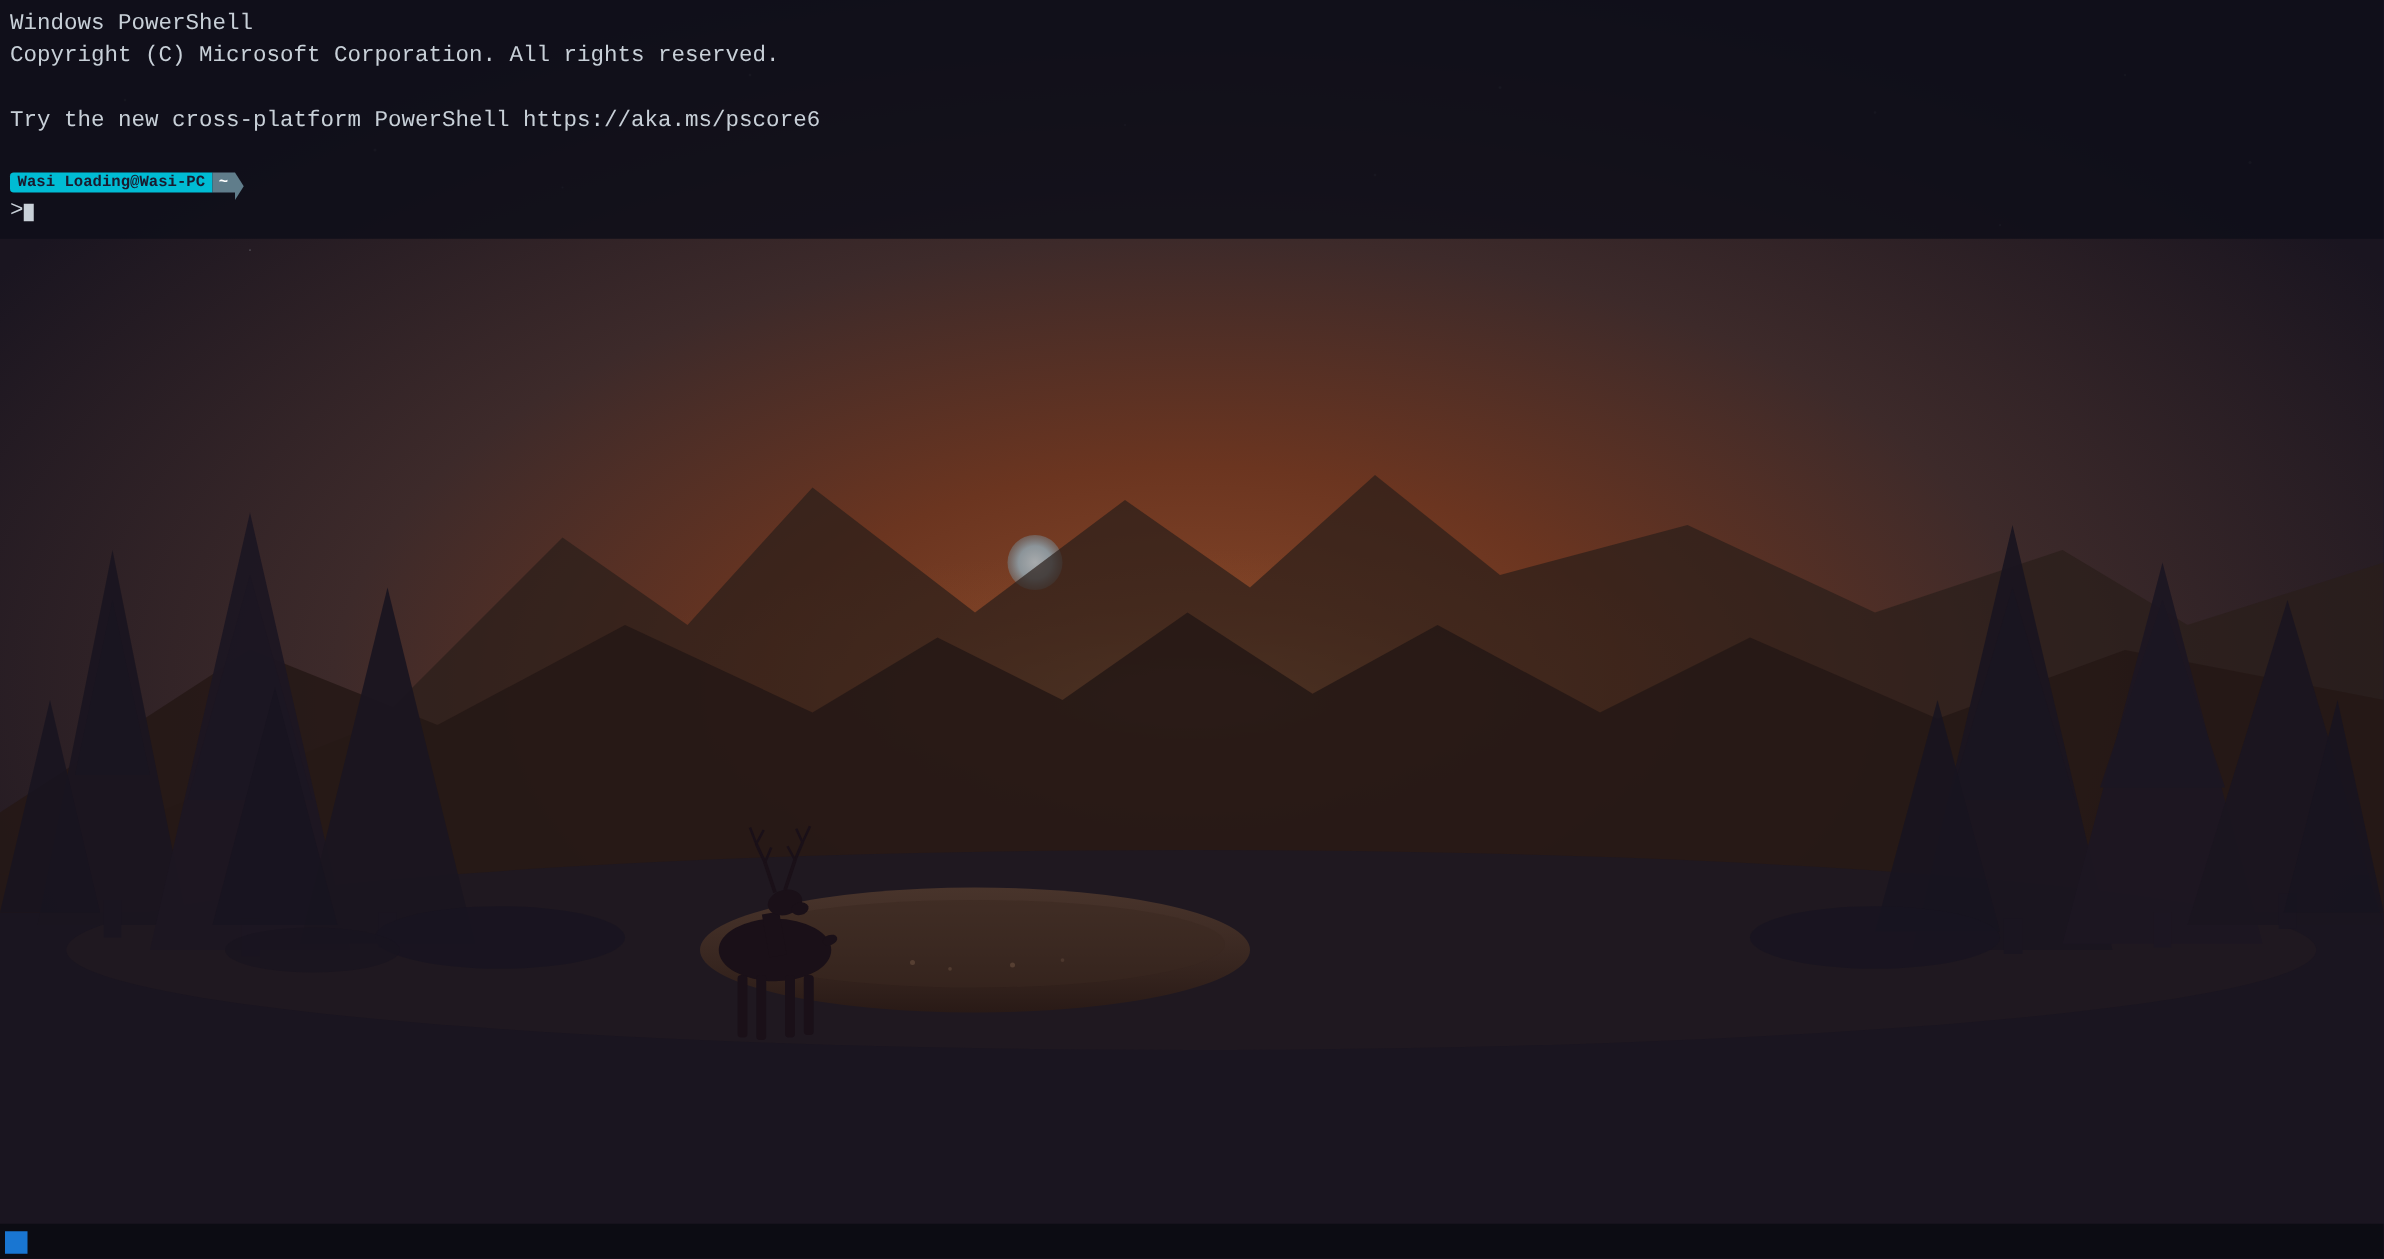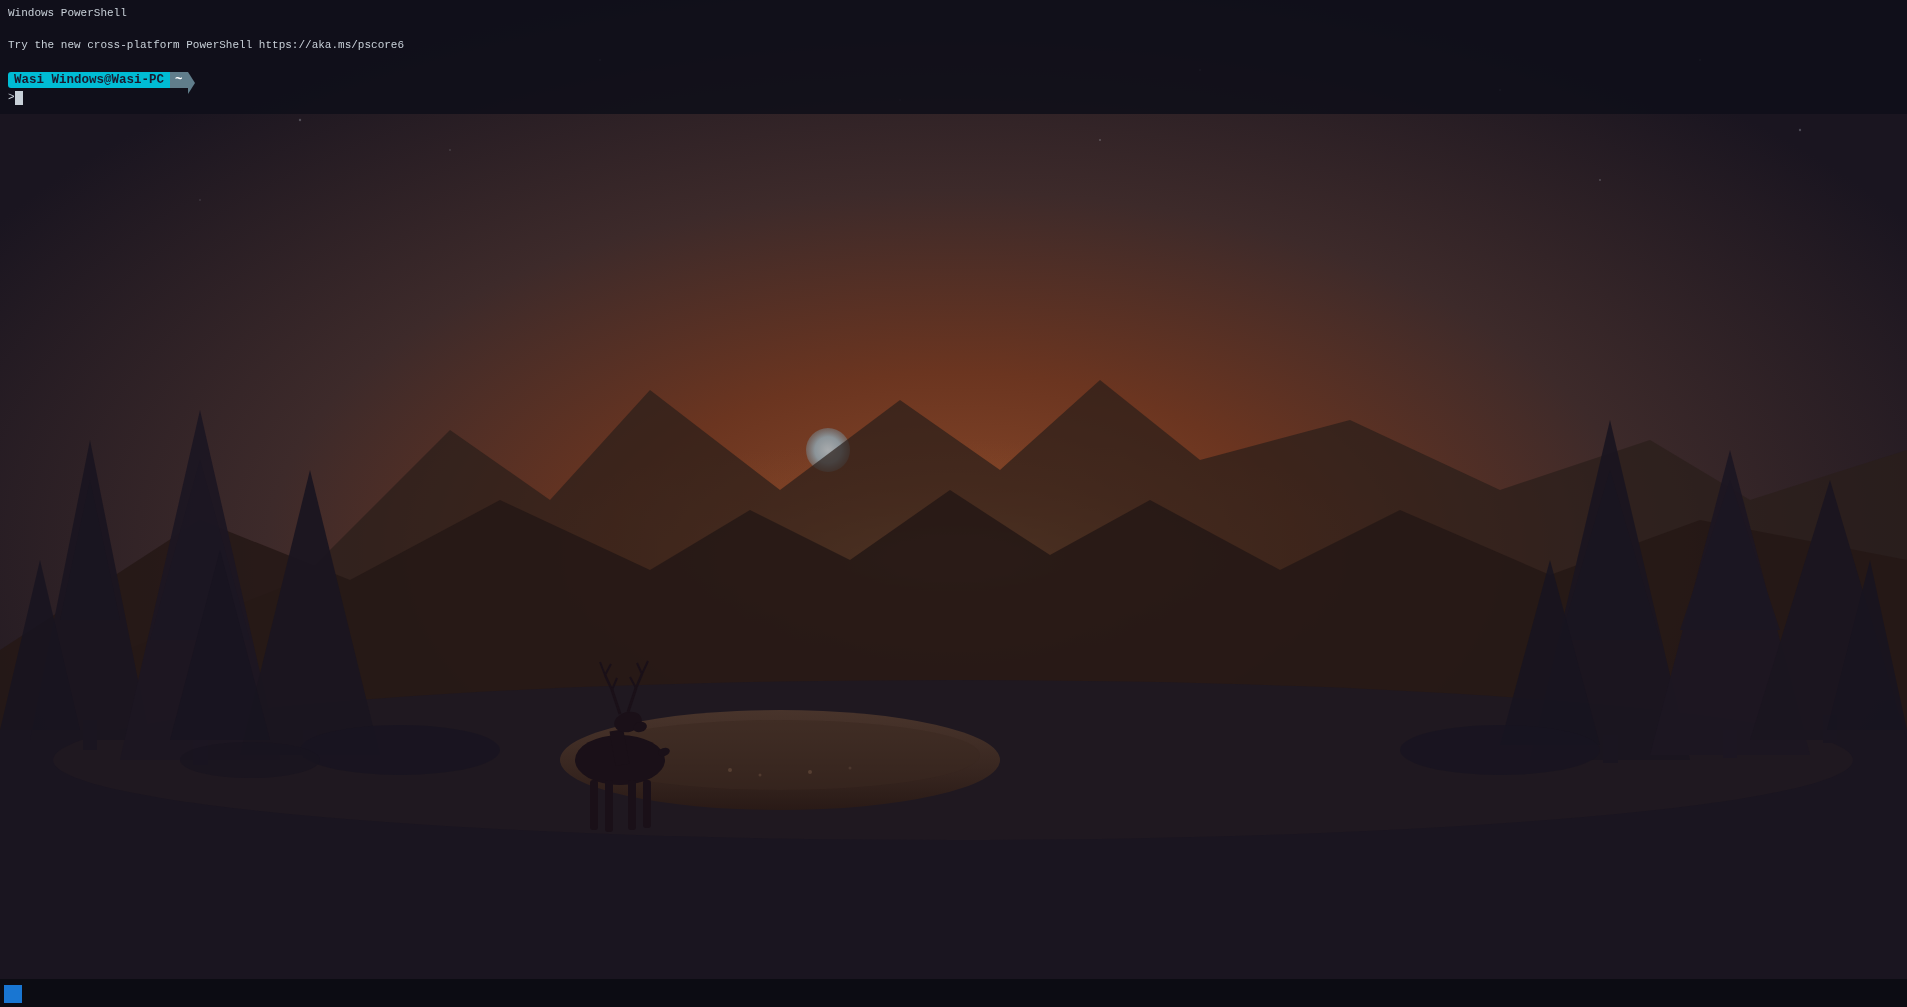--- a/index.html
+++ b/index.html
@@ -19,21 +19,21 @@
       top: 0;
       left: 0;
       width: 100%;
       z-index: 10;
       background: rgba(15, 15, 25, 0.88);
       padding: 6px 8px 8px 8px;
     }
 
     .terminal-line {
       color: #c8d0d8;
-      font-size: 11px;
+      font-size: 18px;
       line-height: 1.45;
       white-space: pre;
     }
 
     .prompt-row {
       display: flex;
       align-items: center;
       margin-top: 2px;
     }
 
@@ -256,26 +256,27 @@
     <circle cx="1800" cy="130" r="1.2"></circle>
     <circle cx="450" cy="150" r="0.8"></circle>
     <circle cx="1100" cy="140" r="1"></circle>
     <circle cx="200" cy="200" r="0.7"></circle>
     <circle cx="1600" cy="180" r="0.9"></circle>
   </g>
 </svg>
 
 <div class="terminal-overlay">
   <div class="terminal-line">Windows PowerShell</div>
+  <div class="terminal-line">Copyright (C) Microsoft Corporation. All rights reserved.</div>
   <div class="terminal-line">&nbsp;</div>
   <div class="terminal-line">Try the new cross-platform PowerShell https://aka.ms/pscore6</div>
   <div class="terminal-line">&nbsp;</div>
 
   <div class="prompt-row">
-    <span class="prompt-user">Wasi Windows@Wasi-PC</span>
+    <span class="prompt-user">Wasi Loading@Wasi-PC</span>
     <span class="prompt-tilde">~</span>
     <span class="prompt-chevron"></span>
   </div>
 
   <div class="prompt-row">
     <span class="terminal-line">&gt;</span>
     <span class="cursor"></span>
   </div>
 </div>
 

